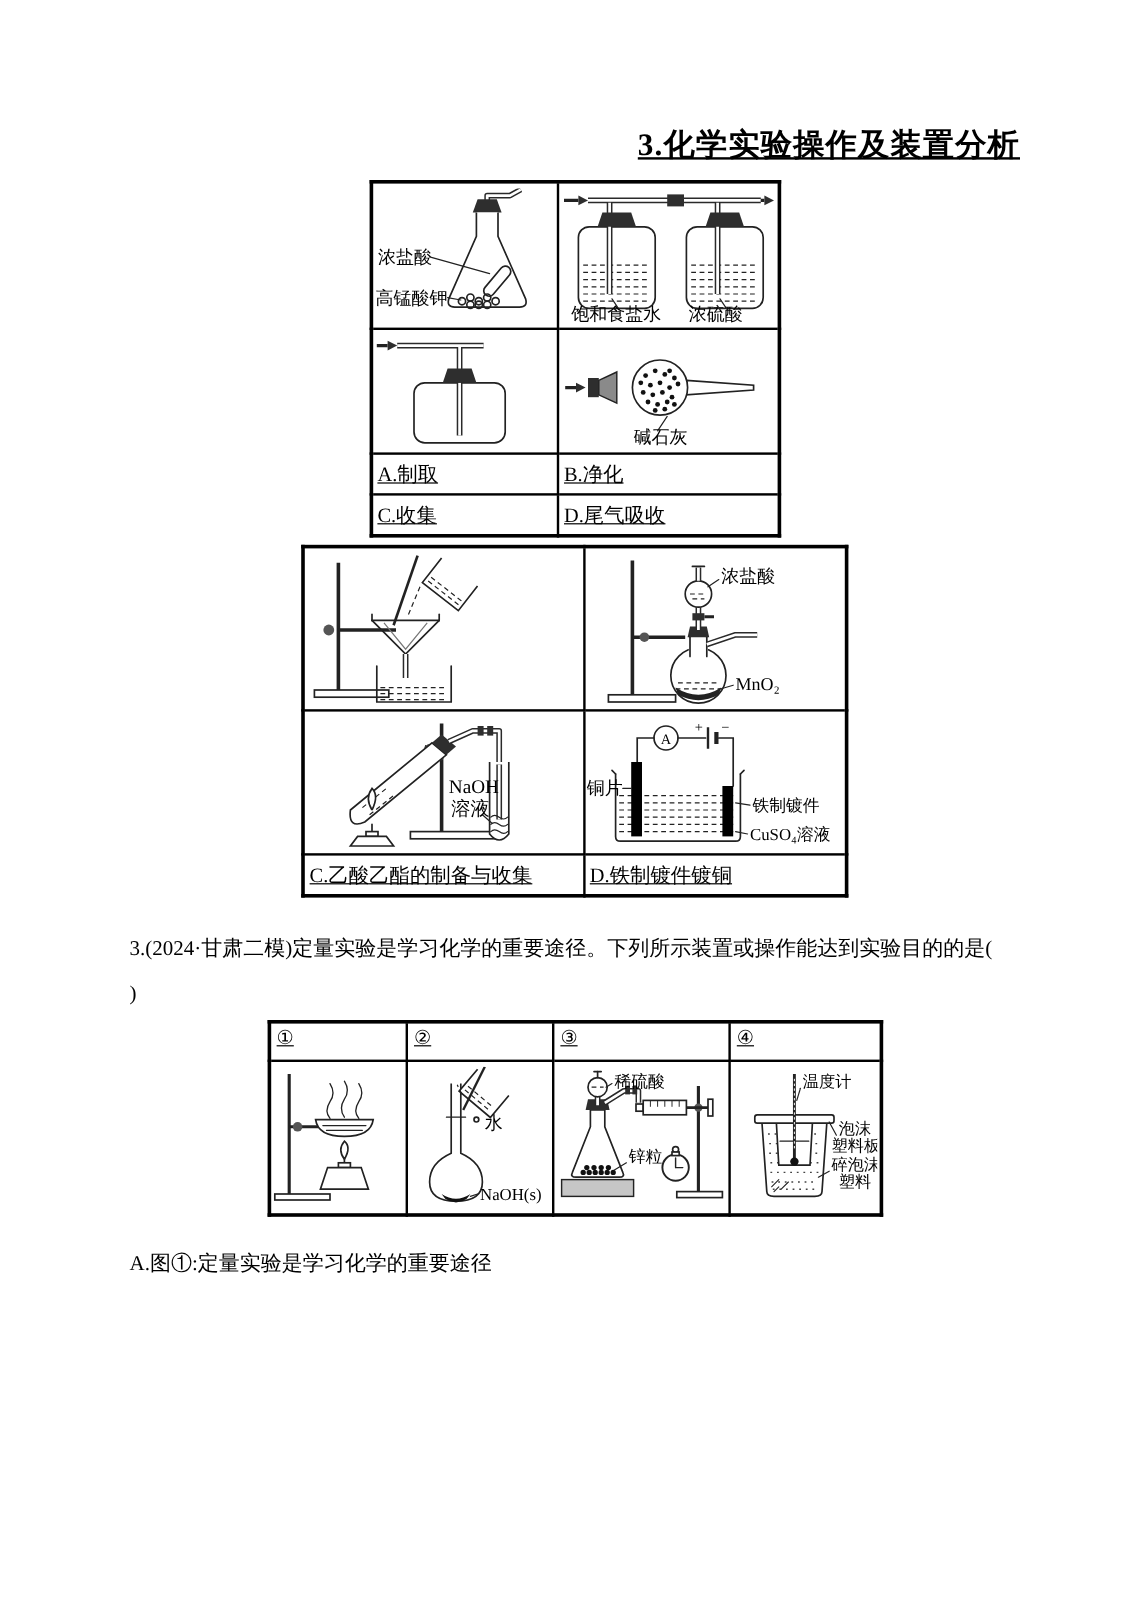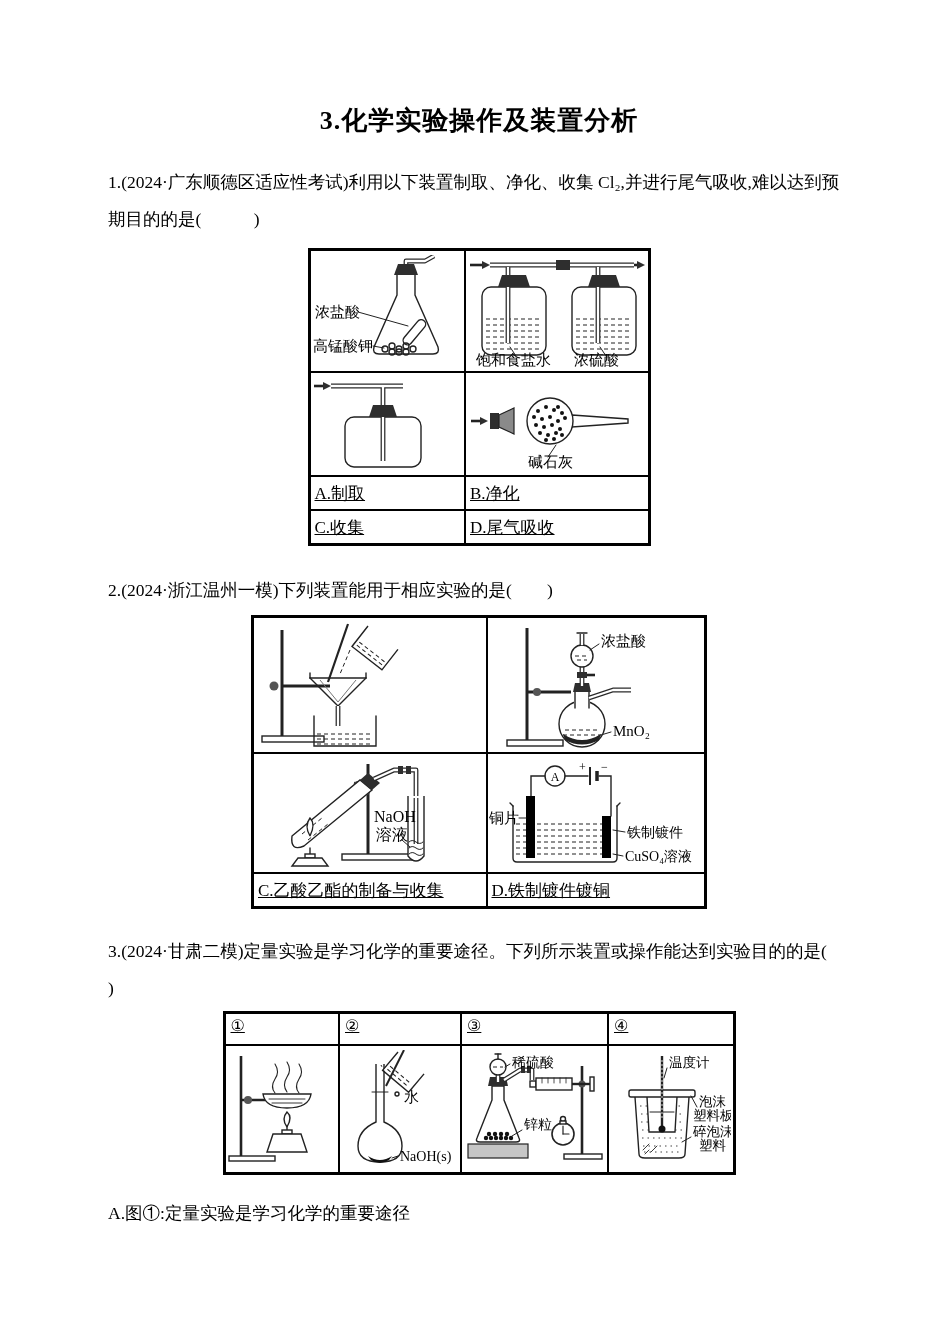--- a/index.html
+++ b/index.html
@@ -1,19 +1,19 @@
 <!DOCTYPE html>
 <html><head>
 <meta charset="utf-8">
 <style>
   html,body{margin:0;padding:0;background:#fff;color:#000;}
   body{width:950px;height:1344px;overflow:hidden;
        font-family:"Liberation Serif","DejaVu Serif",serif;}
   .page{padding:0 100px 0 108px;}
-  .title{font-size:26px;font-weight:700;text-align:center;line-height:38px;margin:102px 0 0 0;letter-spacing:1px;}
+  .title{font-size:26px;font-weight:700;text-align:right;line-height:38px;margin:102px 0 0 0;letter-spacing:1px;text-decoration:underline;}
   .stem{font-size:17.5px;line-height:37px;margin:24px 0 0 0;}
   .stem.q2{margin-top:26px;}
   .stem.q3{margin-top:24px;}
   .opt-line{font-size:17.5px;line-height:24px;margin:26px 0 0 0;}
   table{border-collapse:collapse;border:3px solid #000;text-decoration:underline;}
   td{border:2px solid #000;vertical-align:middle;}
   td.diag{text-align:center;padding:2px 0;}
   td.optcell{font-size:17px;height:28px;padding:2px 4px;text-align:left;}
   td.hdrcell{font-size:16px;height:26px;padding:2px 5px;text-align:left;vertical-align:top;}
   .t1{margin:10px auto 0 auto;}
@@ -37,21 +37,20 @@
   .lbl13{font-size:13.5px;fill:#000;}
   text{font-family:"Liberation Serif","DejaVu Serif",serif;}
 </style>
 </head>
 <body>
 
 <div class="page">
 
   <h1 class="title">3.化学实验操作及装置分析</h1>
 
-  <p class="stem">1.(2024·广东顺德区适应性考试)利用以下装置制取、净化、收集 Cl₂,并进行尾气吸收,难以达到预期目的的是(　　　)</p>
 
   <table class="t1">
     <colgroup>
         <col style="width:156px">
         <col style="width:184px">
       </colgroup>
     <tbody>
         <tr>
       <td class="diag" style="height:116px">
         <svg width="152" height="112" viewBox="0 0 152 112">
@@ -166,21 +165,20 @@
       <td class="optcell">A.制取</td>
       <td class="optcell">B.净化</td>
     </tr>
     <tr>
       <td class="optcell">C.收集</td>
       <td class="optcell">D.尾气吸收</td>
     </tr>
   </tbody>
     </table>
 
-  <p class="stem q2">2.(2024·浙江温州一模)下列装置能用于相应实验的是(　　)</p>
 
   <table class="t2">
     <colgroup>
         <col style="width:234px">
         <col style="width:219px">
       </colgroup>
     <tbody>
         <tr>
       <td class="diag" style="height:130px">
         <svg width="228" height="126" viewBox="0 0 228 126">

